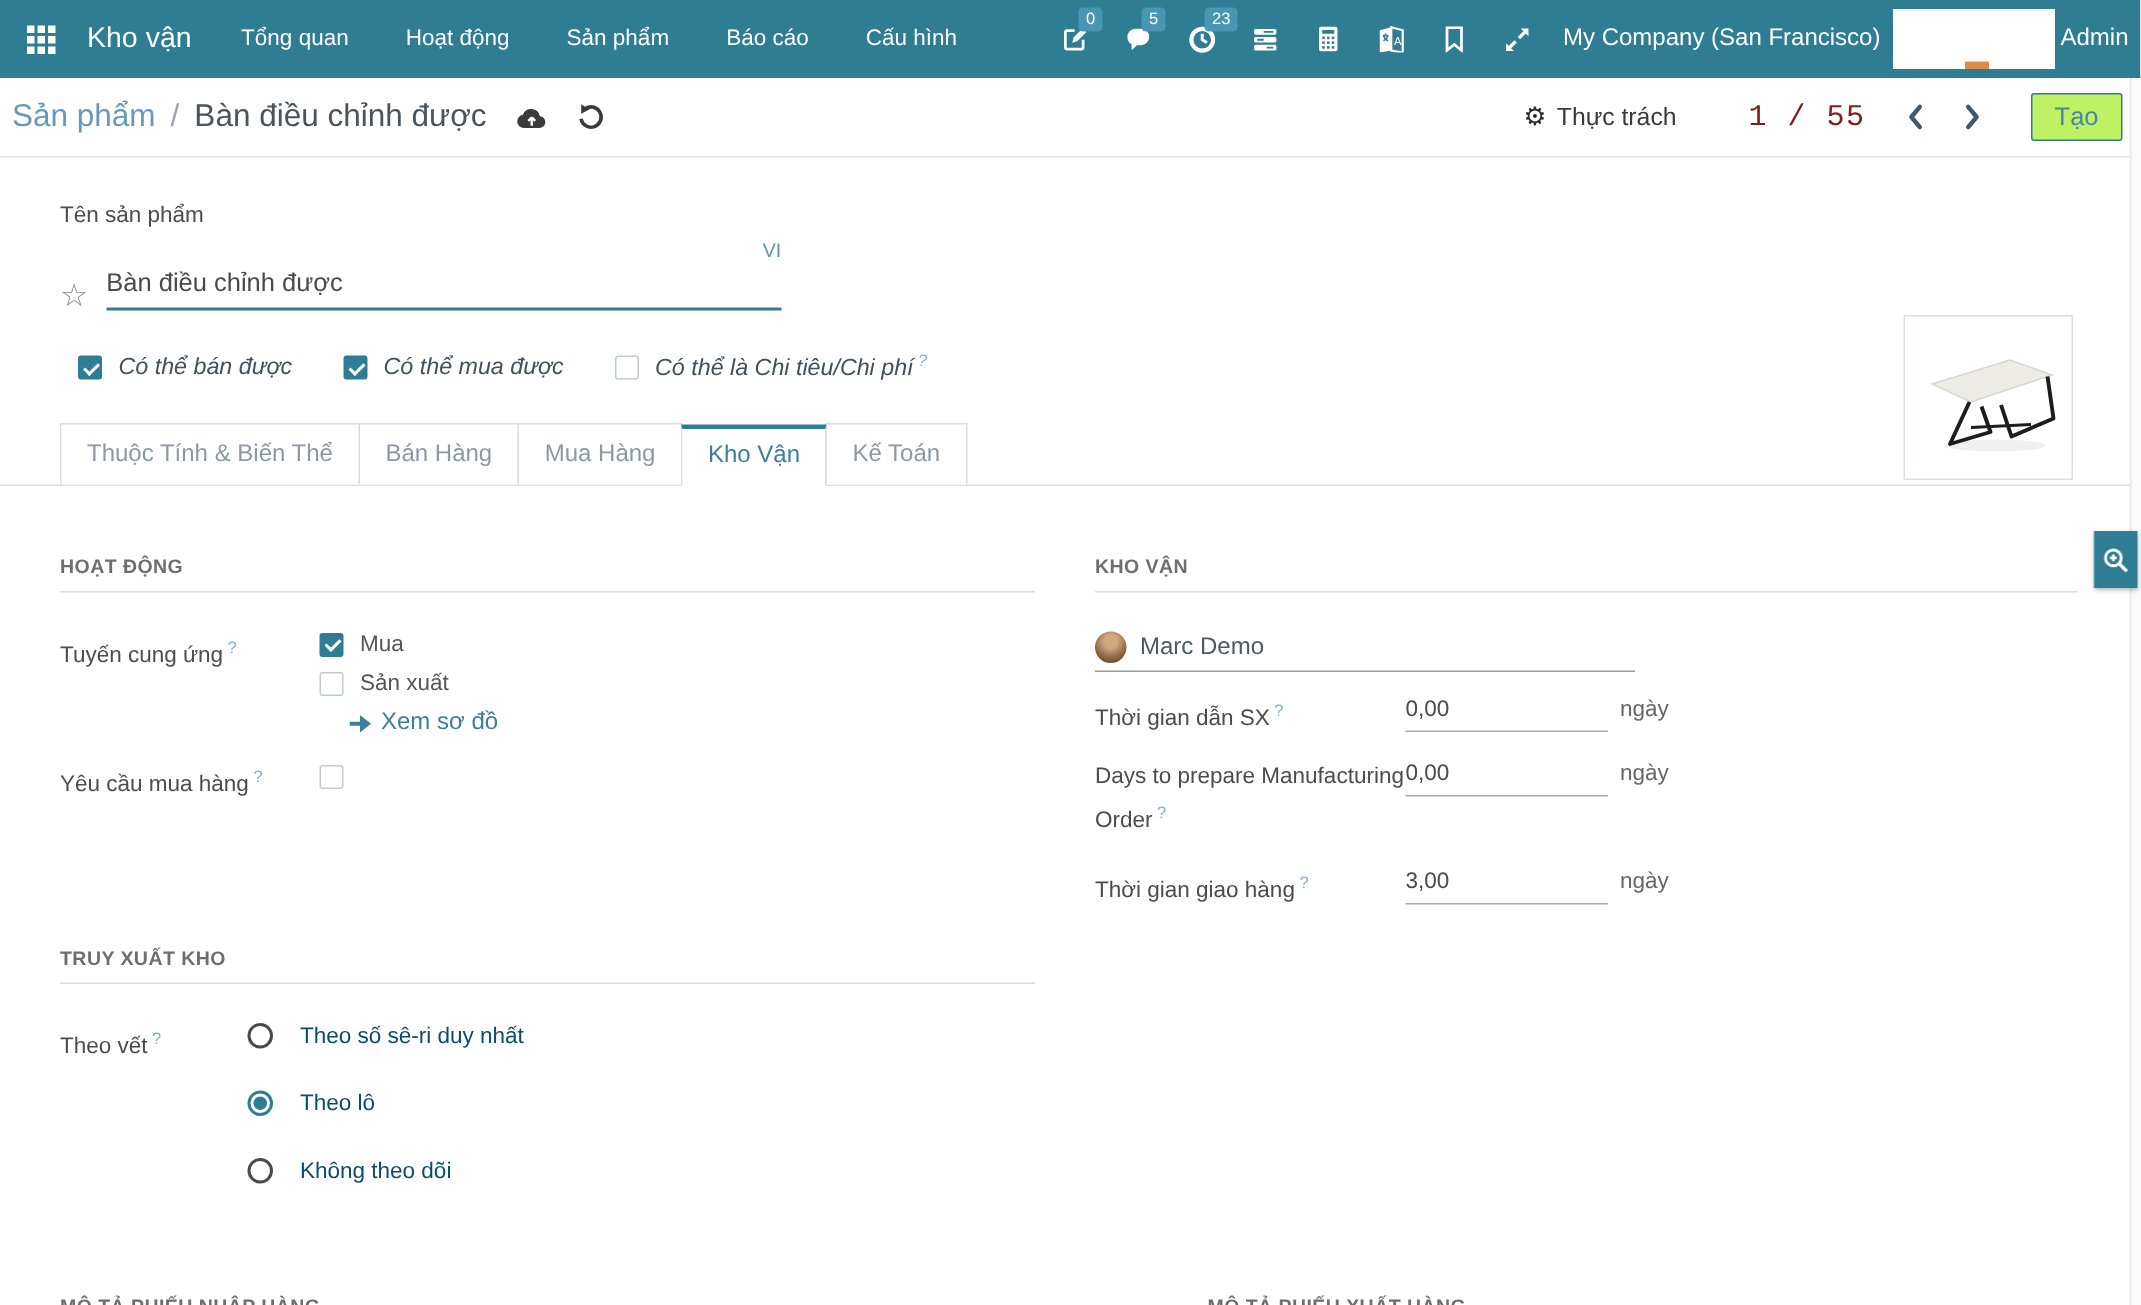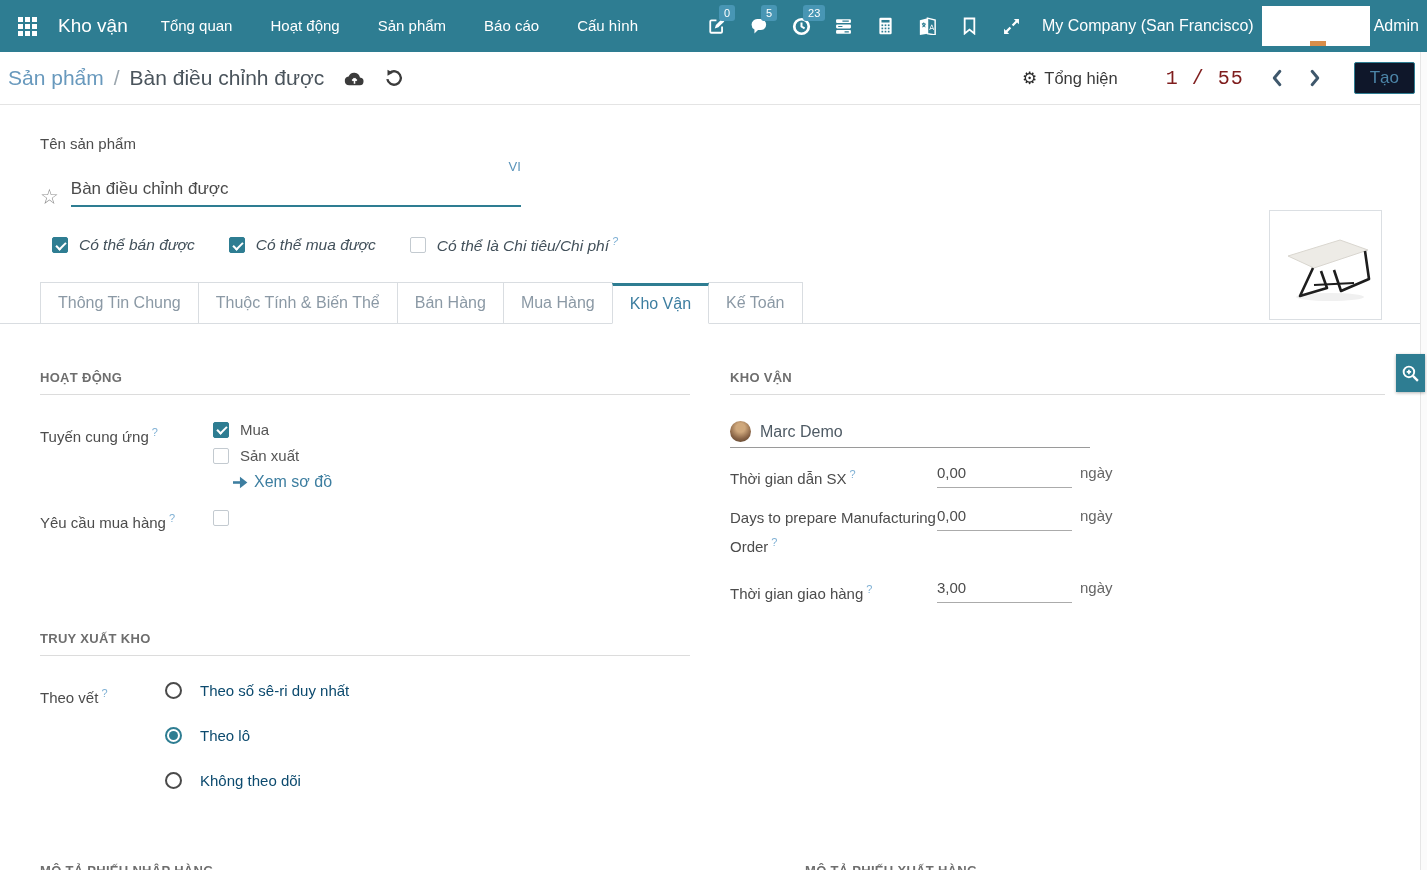--- a/index.html
+++ b/index.html
@@ -27,21 +27,21 @@
   .breadcrumb { display:flex; align-items:center; font-size:21px; }
   .bc-parent { color:#6899bd; cursor:pointer; }
   .bc-sep { color:#9aa5ad; margin:0 10px; }
   .bc-current { color:#4a545c; }
   .bc-ico { margin-left:20px; display:flex; align-items:center; cursor:pointer; }
   .cp-right { margin-left:auto; display:flex; align-items:center; }
   .action-menu { display:flex; align-items:center; font-size:16.5px; color:#3a3a3a; cursor:pointer; }
   .gear-glyph { font-size:17px; margin-right:7px; color:#2b2b2b; font-family:"DejaVu Sans",sans-serif; }
   .pager { font-size:20px; color:#7f1d1d; margin-left:48px; letter-spacing:1px;font-family:Liberation Mono, monospace; }
   .pager-btn { margin-left:26px; cursor:pointer; display:flex; align-items:center; }
-  .create-btn { margin-left:32px; margin-right:2px; background:#0f172a; border:1px solid #2e7d92; color:#4c85a8;
+  .create-btn { margin-left:32px; margin-right:2px; background:#bef264; border:1px solid #2e7d92; color:#4c85a8;
                 font-size:17px; padding:5px 15px; border-radius:2px; cursor:pointer;
                 font-family:"Liberation Sans","DejaVu Sans",sans-serif; }
 
   
   .sheet { position:relative; padding-top:30px; }
   .name-label { margin-left:40px; font-size:15px; color:#4c4c4c; }
   .name-row { margin:27px 0 0 40px; display:flex; align-items:flex-end; }
   .star-ico { font-size:21px; color:#8f8f8f; margin-right:12px; line-height:20px; cursor:pointer;
               font-family:"DejaVu Sans",sans-serif; }
   .name-wrap { position:relative; width:450px; }
@@ -219,21 +219,21 @@
     <span class="bc-ico">
       <svg width="18" height="18" viewBox="0 0 16 16">
         <path d="M4.2 3.4A6 6 0 1 1 2.1 9" fill="none" stroke="#3b3b3b" stroke-width="2.1"></path>
         <polygon points="2.2,0.6 2.2,6 7.2,3.4" fill="#3b3b3b"></polygon>
       </svg>
     </span>
   </div>
   <div class="cp-right">
     <div class="action-menu">
       <span class="gear-glyph">⚙</span>
-      <span>Tổng hiện</span>
+      <span>Thực trách</span>
     </div>
     <span class="pager">1 / 55</span>
     <span class="pager-btn">
       <svg width="13" height="18" viewBox="0 0 10 16">
         <path d="M8 2 3 8l5 6" stroke="#3f586c" stroke-width="2.6" fill="none" stroke-linecap="round" stroke-linejoin="round"></path>
       </svg>
     </span>
     <span class="pager-btn">
       <svg width="13" height="18" viewBox="0 0 10 16">
         <path d="M2 2l5 6-5 6" stroke="#3f586c" stroke-width="2.6" fill="none" stroke-linecap="round" stroke-linejoin="round"></path>
@@ -273,21 +273,20 @@
     <svg width="92" height="80" viewBox="0 0 92 80">
       <ellipse cx="50" cy="72" rx="34" ry="4" fill="#f0f0f0"></ellipse>
       <polygon points="8,31 60,15 88,25 34,43" fill="#edebe6" stroke="#d9d6cf" stroke-width="1"></polygon>
       <path d="M33,43 L20,71 L47,63 L41,46" fill="none" stroke="#1d1d1d" stroke-width="2.6" stroke-linejoin="round"></path>
       <path d="M85,26 L89,54 L61,66 L54,45" fill="none" stroke="#1d1d1d" stroke-width="2.6" stroke-linejoin="round"></path>
       <path d="M34,60 L74,58" stroke="#1d1d1d" stroke-width="2"></path>
     </svg>
   </div>
 
   <div class="tabs">
-    <div class="tab">Thông Tin Chung</div>
     <div class="tab">Thuộc Tính &amp; Biến Thể</div>
     <div class="tab">Bán Hàng</div>
     <div class="tab">Mua Hàng</div>
     <div class="tab active">Kho Vận</div>
     <div class="tab">Kế Toán</div>
   </div>
 
   <div class="content-grid">
 
     <div class="col">

